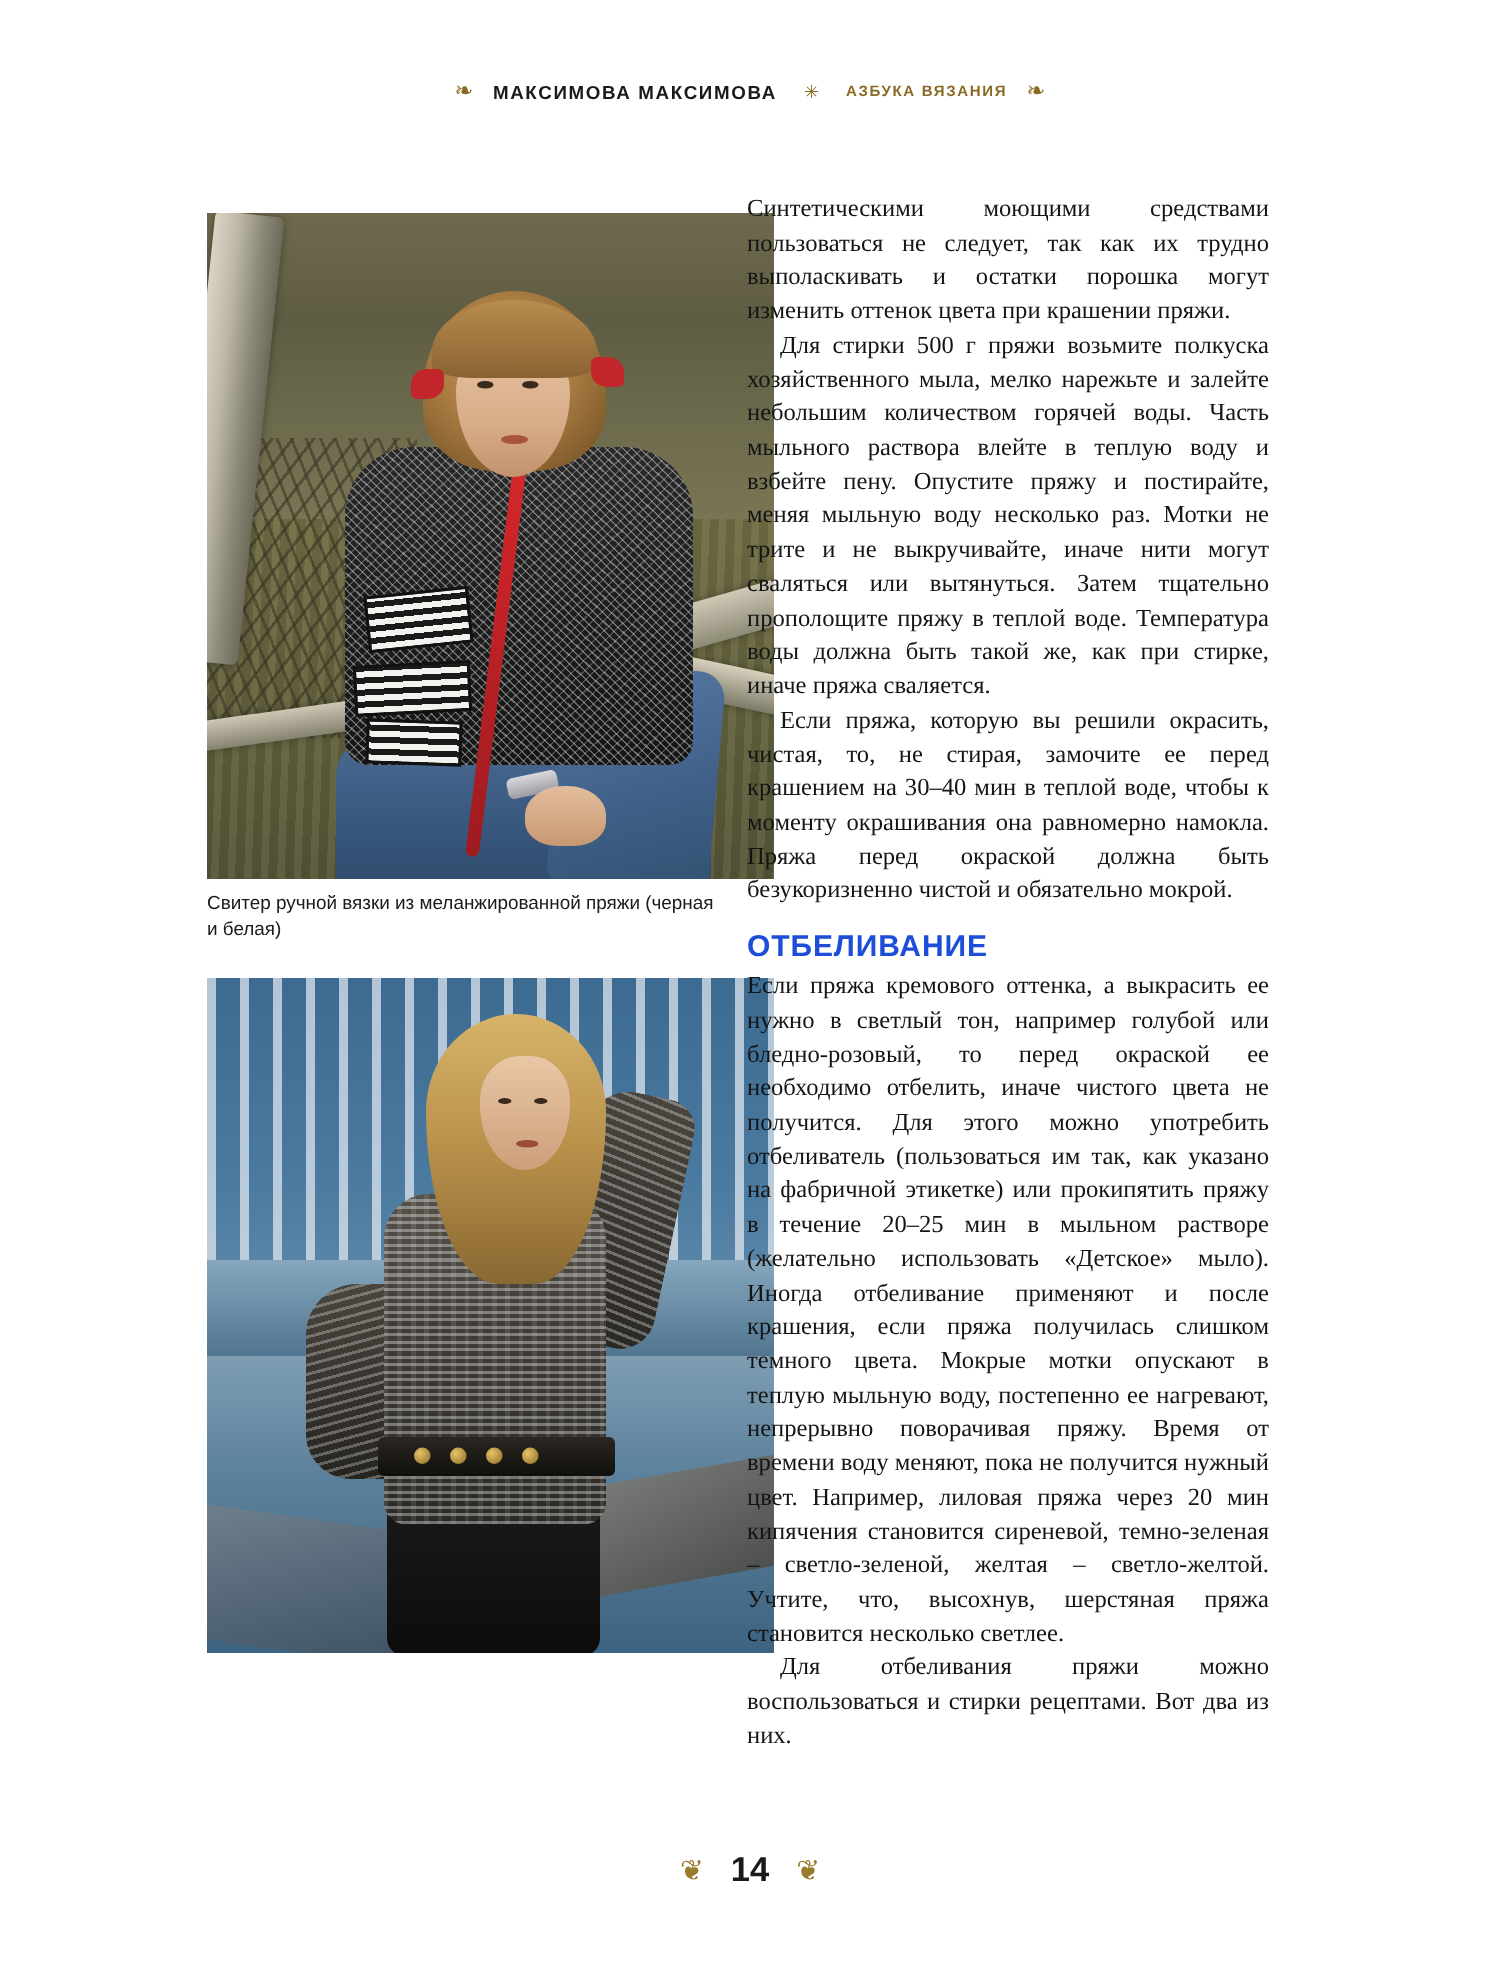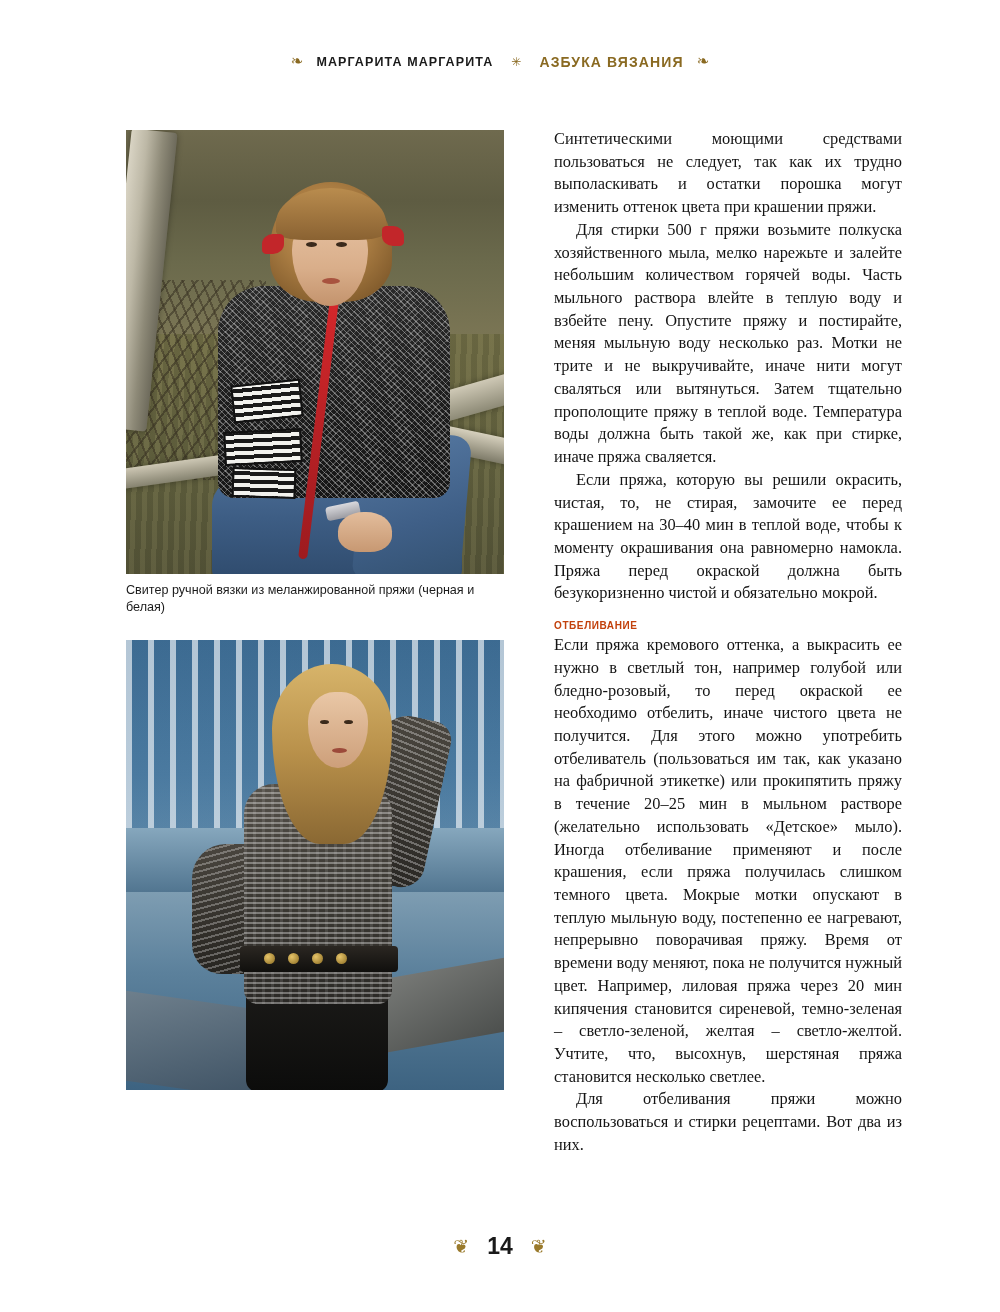--- a/index.html
+++ b/index.html
@@ -51,36 +51,36 @@
     display: inline-block;
     vertical-align: middle;
     color: #8a6a22;
     font-size: 12px;
     margin: 0 5px;
   }
   .runhead .title {
     display: inline-block;
     vertical-align: middle;
     font-family: "Liberation Sans", sans-serif;
-    font-size: 14px;
+    font-size: 10px;
     letter-spacing: 1.1px;
     color: #8a6a22;
     font-weight: 700;
     margin: 0 9px;
   }
 
   
   .left-col {
     position: absolute;
     left: 122px;
     top: 126px;
     width: 378px;
   }
 
-  .figure { margin: 4px; }
+  .figure { margin: 16px; }
   .figure + .figure { margin-top: 25px; }
 
   .photo {
     position: relative;
     width: 378px;
     overflow: hidden;
     background: #555;
   }
   .photo-1 { height: 444px; }
   .photo-2 { height: 450px; }
@@ -91,40 +91,40 @@
     line-height: 1.32;
     color: #1b1b1b;
     margin-top: 8px;
   }
   .caption-1 { text-align: left; }
   .caption-2 { text-align: center; }
 
   
   .right-col {
     position: absolute;
-    left: 554px;
+    left: 498px;
     top: 128px;
     width: 348px;
   }
   .right-col p {
     margin: 0;
     font-size: 16.4px;
     line-height: 1.385;
     text-align: justify;
     text-indent: 22px;
     color: #141414;
     hyphens: manual;
   }
   .right-col p.noindent { text-indent: 0; }
   .subhead {
     font-family: "Liberation Sans", sans-serif;
     font-weight: 700;
-    font-size: 10px;
+    font-size: 20px;
     letter-spacing: 0.6px;
-    color: #c2410c;
+    color: #1d4ed8;
     margin: 15px 0 3px 0;
     text-indent: 0;
     text-align: left;
   }
 
   
   .folio {
     position: absolute;
     left: 0;
     bottom: 52px;
@@ -342,21 +342,21 @@
     border-radius: 8px 8px 12px 12px;
   }
 </style>
 </head>
 <body>
 
 <div class="page">
 
   <div class="runhead">
     <span class="orn">❧</span>
-    <span class="author">МАРГАРИТА МАРГАРИТА</span>
+    <span class="author">МАКСИМОВА МАКСИМОВА</span>
     <span class="star">✳</span>
     <span class="title">АЗБУКА ВЯЗАНИЯ</span>
     <span class="orn">❧</span>
   </div>
 
   <div class="left-col">
 
     <figure class="figure">
       <div class="photo photo-1">
         <div class="p1-bg"></div>

